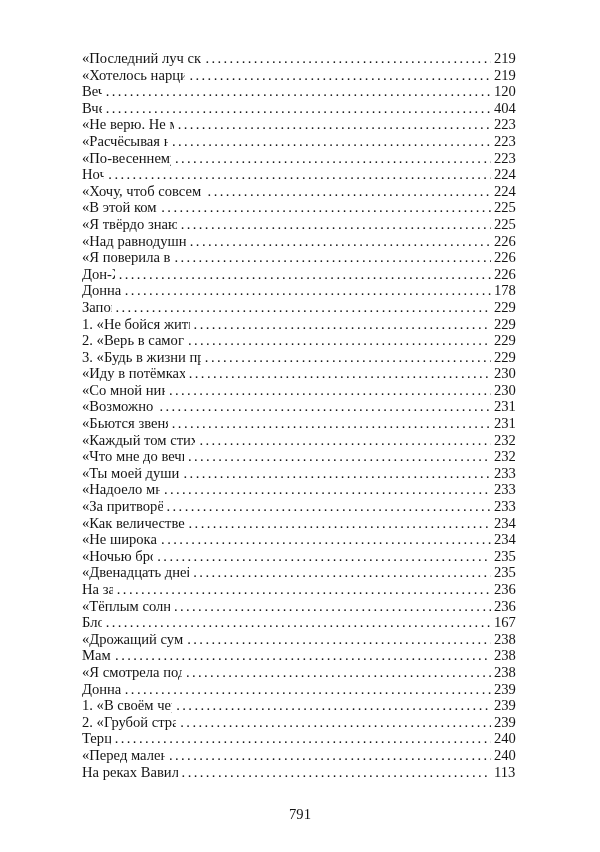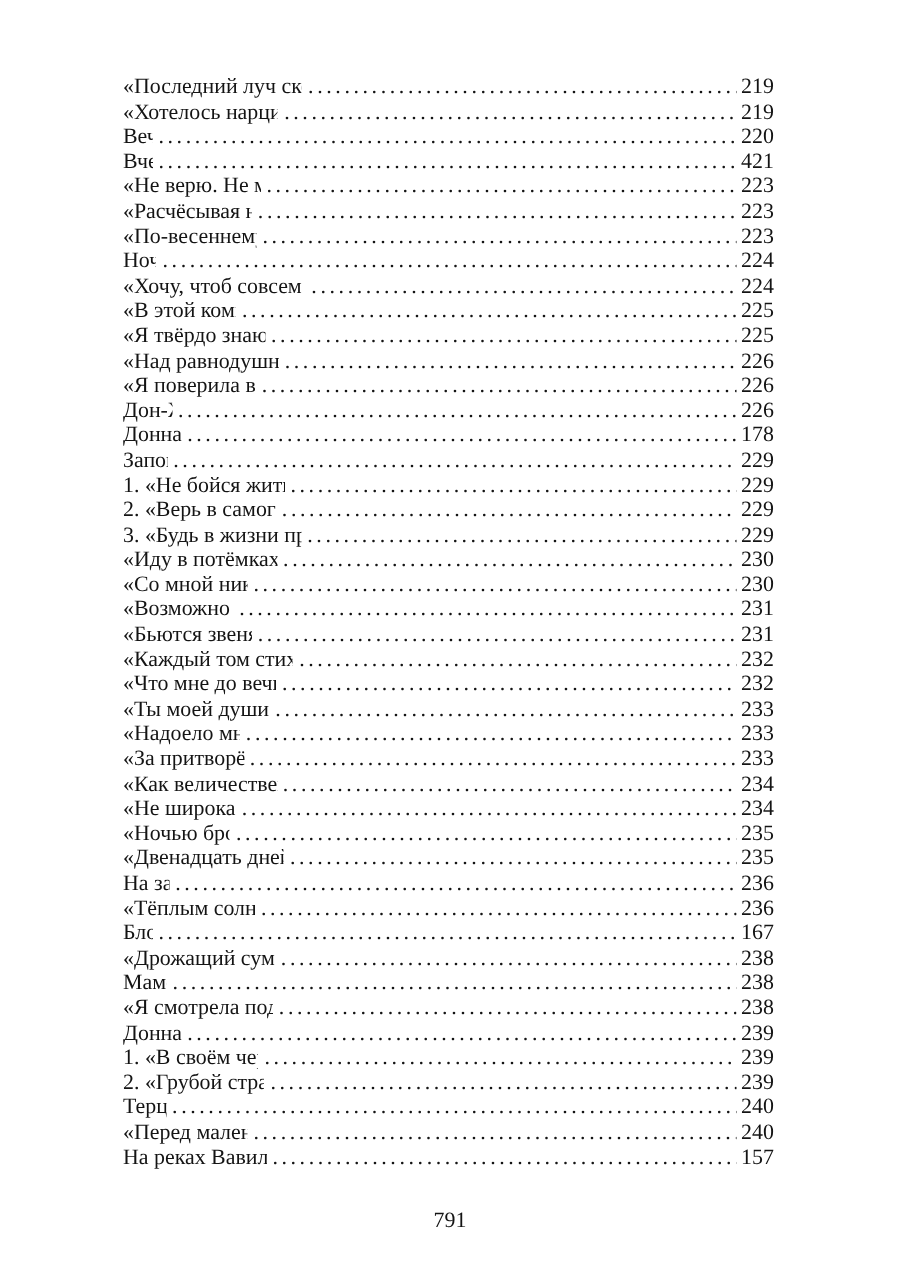--- a/index.html
+++ b/index.html
@@ -70,26 +70,26 @@
         <span class="pagenum">219</span>
       </div>
       <div class="toc-row">
         <span class="title">«Хотелось нарциссов – белых цветов...»</span>
         <span class="leader">........................................................................................................................</span>
         <span class="pagenum">219</span>
       </div>
       <div class="toc-row">
         <span class="title">Вечер</span>
         <span class="leader">........................................................................................................................</span>
-        <span class="pagenum">220</span>
+        <span class="pagenum">120</span>
       </div>
       <div class="toc-row">
         <span class="title">Вчера</span>
         <span class="leader">........................................................................................................................</span>
-        <span class="pagenum">421</span>
+        <span class="pagenum">404</span>
       </div>
       <div class="toc-row">
         <span class="title">«Не верю. Не молюсь. Не знаю...»</span>
         <span class="leader">........................................................................................................................</span>
         <span class="pagenum">223</span>
       </div>
       <div class="toc-row">
         <span class="title">«Расчёсывая на ночь волосы...»</span>
         <span class="leader">........................................................................................................................</span>
         <span class="pagenum">223</span>
@@ -275,17 +275,17 @@
         <span class="pagenum">240</span>
       </div>
       <div class="toc-row">
         <span class="title">«Перед маленькой иконкой...»</span>
         <span class="leader">........................................................................................................................</span>
         <span class="pagenum">240</span>
       </div>
       <div class="toc-row">
         <span class="title">На реках Вавилонских (псалом 156)</span>
         <span class="leader">........................................................................................................................</span>
-        <span class="pagenum">157</span>
+        <span class="pagenum">113</span>
       </div>
     </div>
   <div class="footer">791</div>
 </div>
 
 </body></html>

